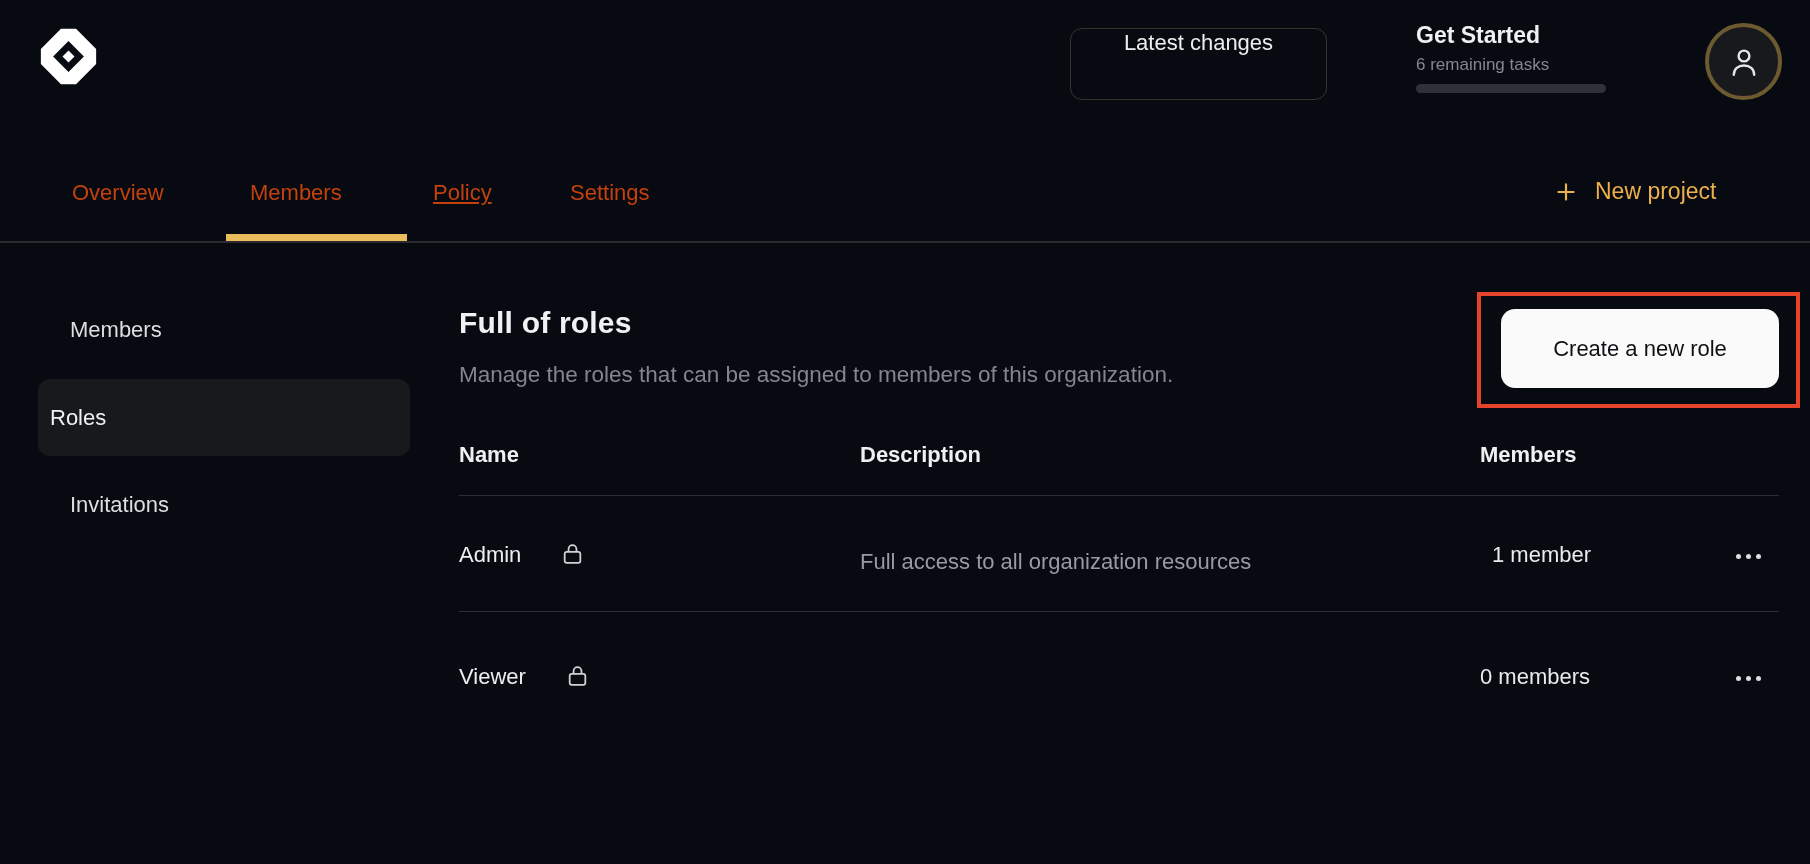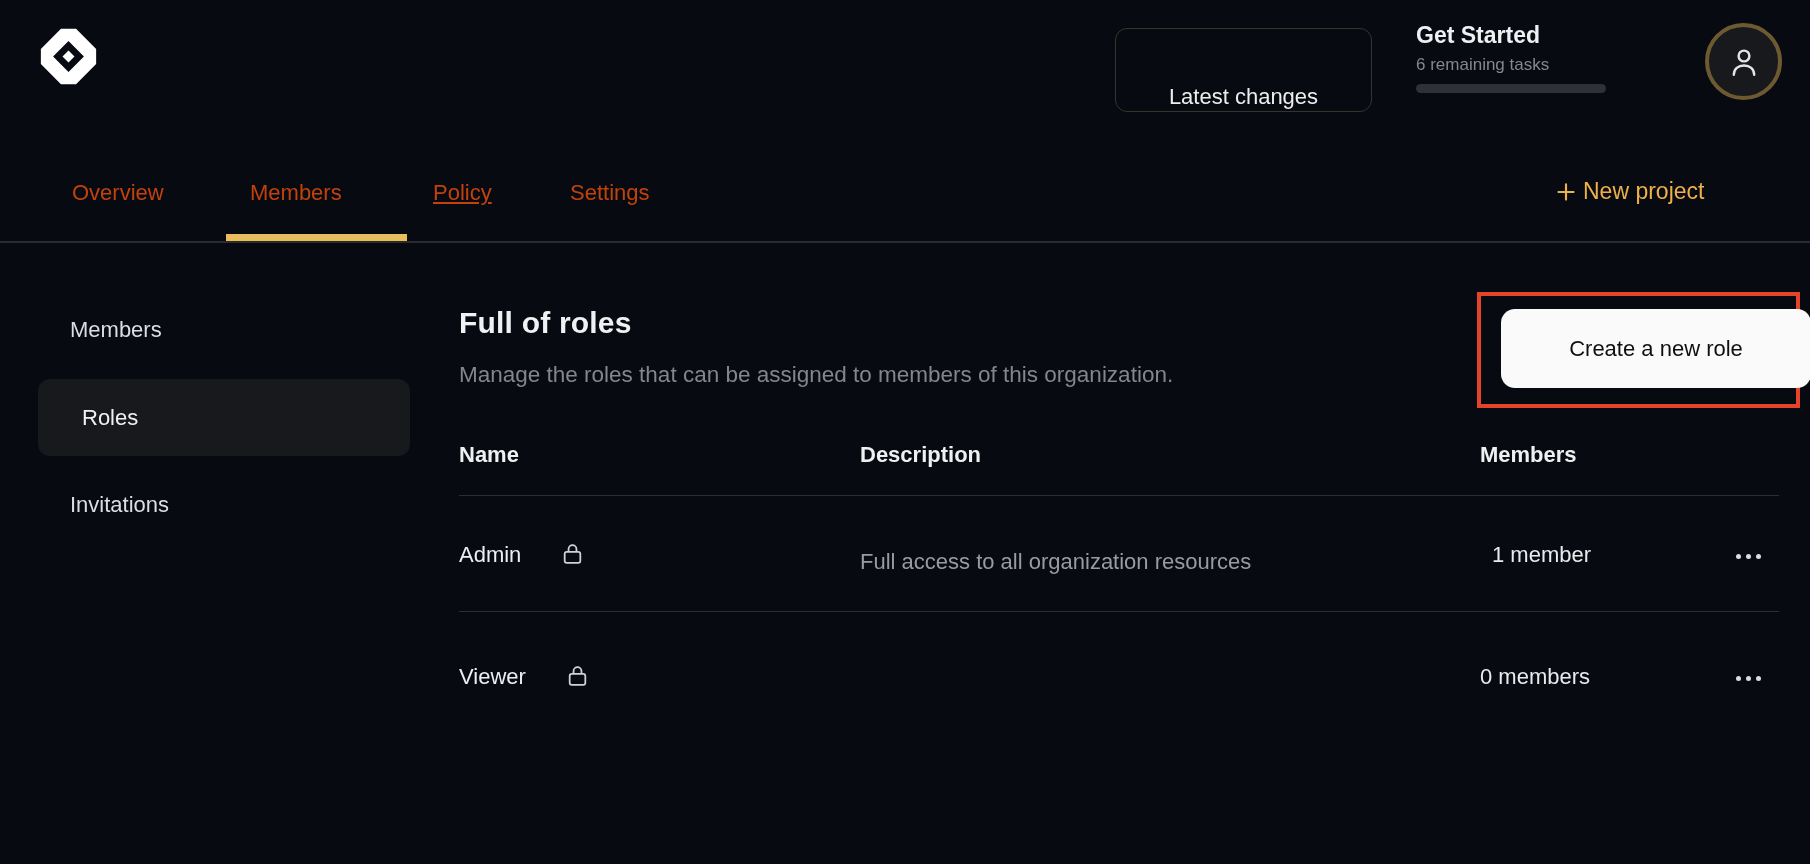--- a/index.html
+++ b/index.html
@@ -14,23 +14,23 @@
 
   
   .logo { left:35px; top:23px; width:67px; height:67px; }
   .org-btn {
     left:136px; top:30px; width:253px; height:65px;
     background:#0e1015; border:1px solid #2b2e34; border-radius:10px;
     display:flex; align-items:center; justify-content:center; gap:16px;
     color:#e9eaec; font-size:22px;
   }
   .latest-btn {
-    left:1115px; top:28px; width:257px; height:84px;
+    left:1070px; top:28px; width:257px; height:72px;
     background:transparent; border:1px solid #39342b; border-radius:12px;
-    display:flex; align-items:flex-end; justify-content:center;
+    display:flex; align-items:flex-start; justify-content:center;
     color:#eceded; font-size:22px;
   }
   .gs-title { left:1416px; top:22px; font-size:23px; font-weight:600; color:#eef0f2; }
   .gs-sub   { left:1416px; top:55px; font-size:17px; color:#84878d; }
   .gs-bar   { left:1416px; top:84px; width:190px; height:9px; border-radius:5px; background:#2e3238; overflow:hidden; }
   .gs-fill  { height:100%; width:0%; background:#4a4f56; }
   .avatar {
     left:1705px; top:23px; width:77px; height:77px; border-radius:50%;
     background:#17191d; border:4px solid #6d5a30; box-sizing:border-box;
     display:flex; align-items:center; justify-content:center;
@@ -38,46 +38,46 @@
 
   
   .tab { top:180px; font-size:22px; color:#c2410c; background:none; border:none; padding:0; }
   .tab-overview { left:72px; }
   .tab-members  { left:250px; font-weight:500; }
   .tab-policy   { left:433px;text-decoration:underline; }
   .tab-settings { left:570px; }
   .tab-underline { left:226px; top:234px; width:181px; height:7px; background:#e9bd5c; }
   .tabbar-divider { left:0; top:241px; width:1810px; height:2px; background:#2c2a2e; }
   .new-project {
-    left:1553px; top:178px; display:flex; align-items:flex-end; gap:4px;
+    left:1553px; top:178px; display:flex; align-items:flex-end; gap:16px;
     background:none; border:none; padding:0;
     color:#eeb04a; font-size:23px;
   }
 
   
   .side-item { font-size:22px; color:#dcdee1; background:none; border:none; padding:0; }
   .side-members { left:70px; top:317px; }
   .side-roles-pill {
     left:38px; top:379px; width:372px; height:77px; border-radius:12px;
     background:#17191d; border:none;
-    display:flex; align-items:center; padding:0 0 0 44px; box-sizing:border-box;
+    display:flex; align-items:center; padding:0 0 0 12px; box-sizing:border-box;
     color:#eef0f2; font-size:22px;
   }
   .side-invitations { left:70px; top:492px; }
 
   
   .main-title { left:459px; top:306px; font-size:30px; font-weight:700; color:#eff1f3; letter-spacing:.2px; }
   .main-sub   { left:459px; top:362px; font-size:22.5px; color:#83868c; }
 
   .annotation-box {
     left:1477px; top:292px; width:315px; height:108px;
     border:4px solid #e5432a;
   }
   .create-btn {
-    left:1501px; top:309px; width:310px; height:79px;
+    left:1501px; top:309px; width:278px; height:79px;
     background:#fafafa; color:#0e1013; border:none; border-radius:14px;
     font-size:22px; font-weight:500;
     display:flex; align-items:center; justify-content:center;
   }
 
   .th { top:442px; font-size:22px; font-weight:700; color:#eef0f2; }
   .th-name { left:459px; } .th-desc { left:860px; } .th-members { left:1480px; }
   .tdivider { left:459px; width:1320px; height:1px; background:#2a2d32; }
   .div-1 { top:495px; } .div-2 { top:611px; }
 

